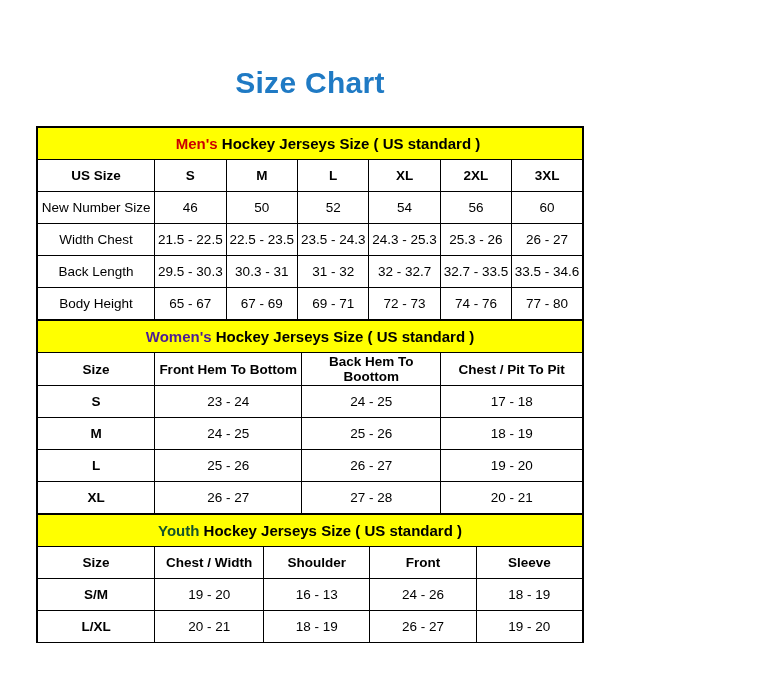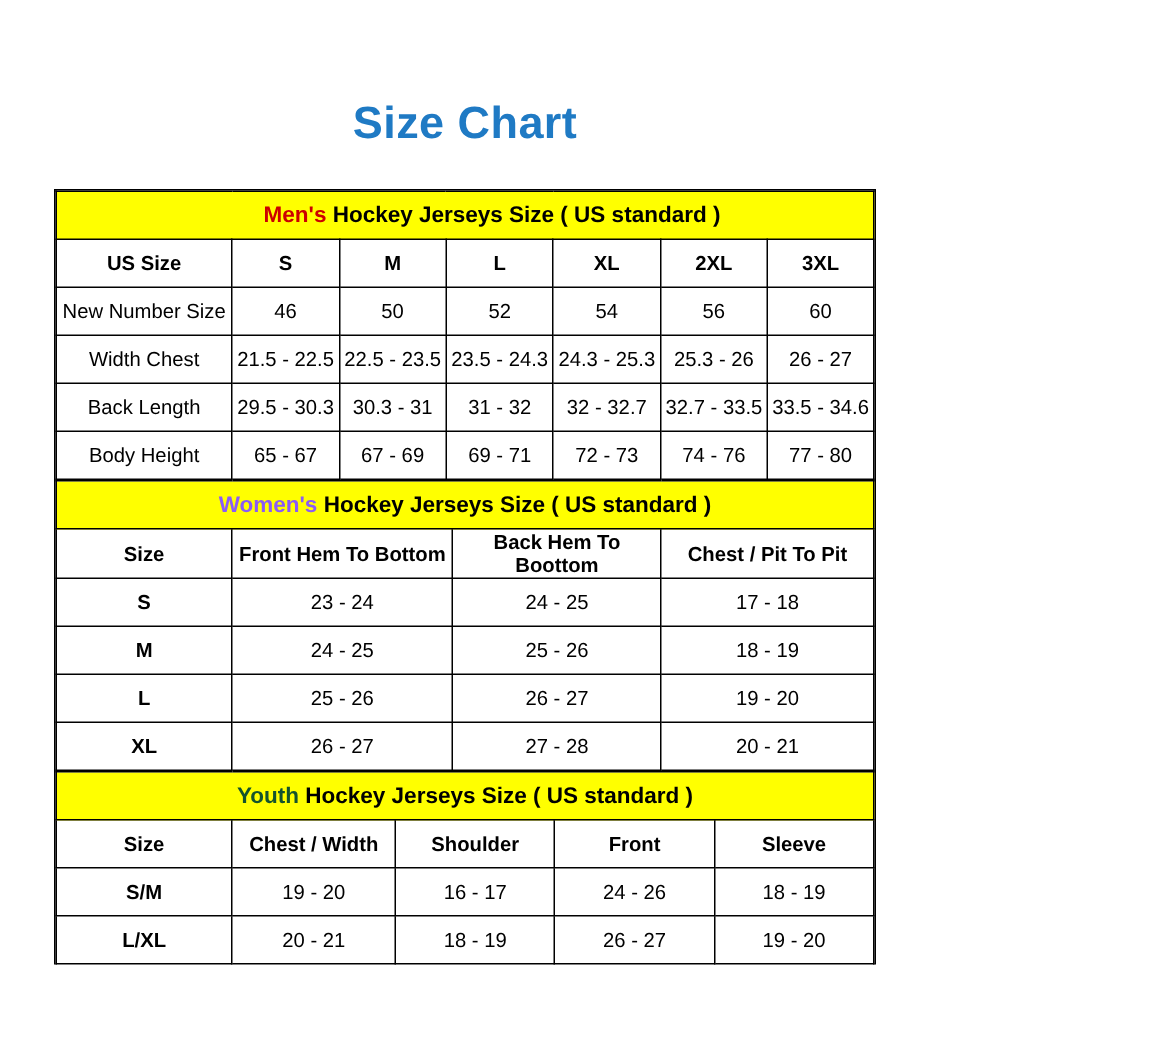--- a/index.html
+++ b/index.html
@@ -50,21 +50,21 @@
     height: 29px;
     padding: 1px 2px;
   }
   .section-head td {
     background: #ffff00;
     font-weight: bold;
     font-size: 15px;
     height: 32px;
   }
   .accent-men { color: #cc0000; padding-left: 36px; }
-  .accent-women { color: #8b5cf6; margin-top: 35px; }
+  .accent-women { color: #4c1d95; margin-top: 35px; }
   .accent-youth { color: #14532d; }
   .hdr-row td {
     font-weight: bold;
   }
   .lbl {
     font-weight: normal;
   }
   .bold-cell { font-weight: bold; }
 </style>
 </head>
@@ -197,21 +197,21 @@
         <tr class="hdr-row">
           <td>Size</td>
           <td>Chest / Width</td>
           <td>Shoulder</td>
           <td>Front</td>
           <td>Sleeve</td>
         </tr>
         <tr>
           <td class="bold-cell">S/M</td>
           <td>19 - 20</td>
-          <td>16 - 17</td>
+          <td>16 - 13</td>
           <td>24 - 26</td>
           <td>18 - 19</td>
         </tr>
         <tr>
           <td class="bold-cell">L/XL</td>
           <td>20 - 21</td>
           <td>18 - 19</td>
           <td>26 - 27</td>
           <td>19 - 20</td>
         </tr>

